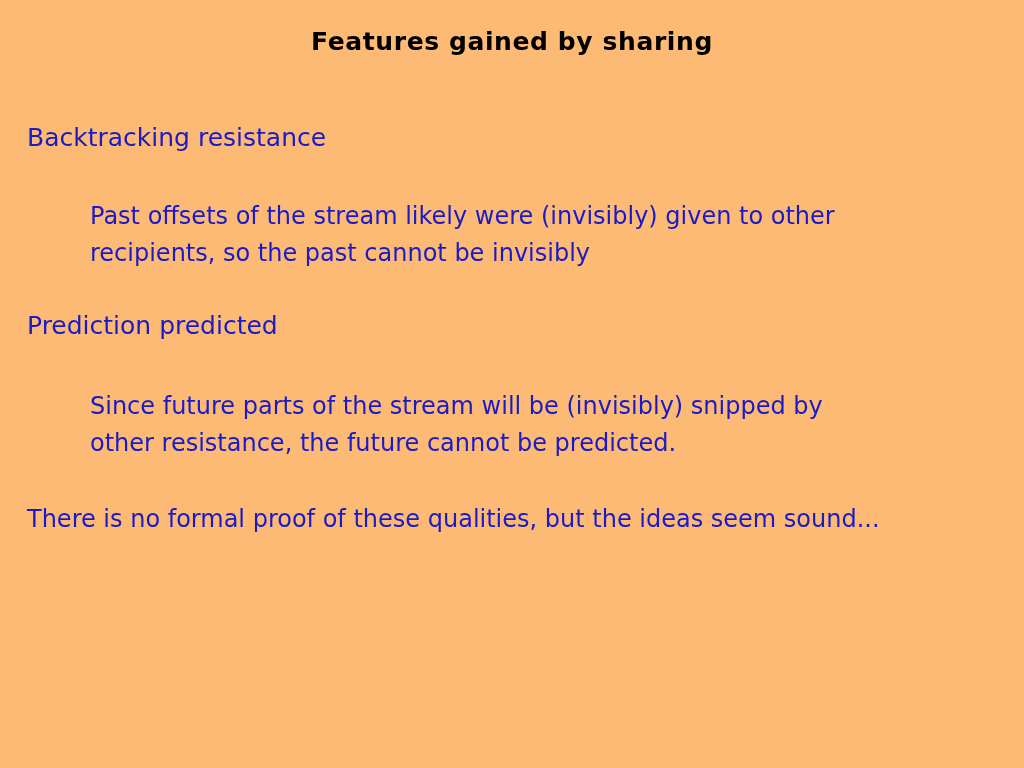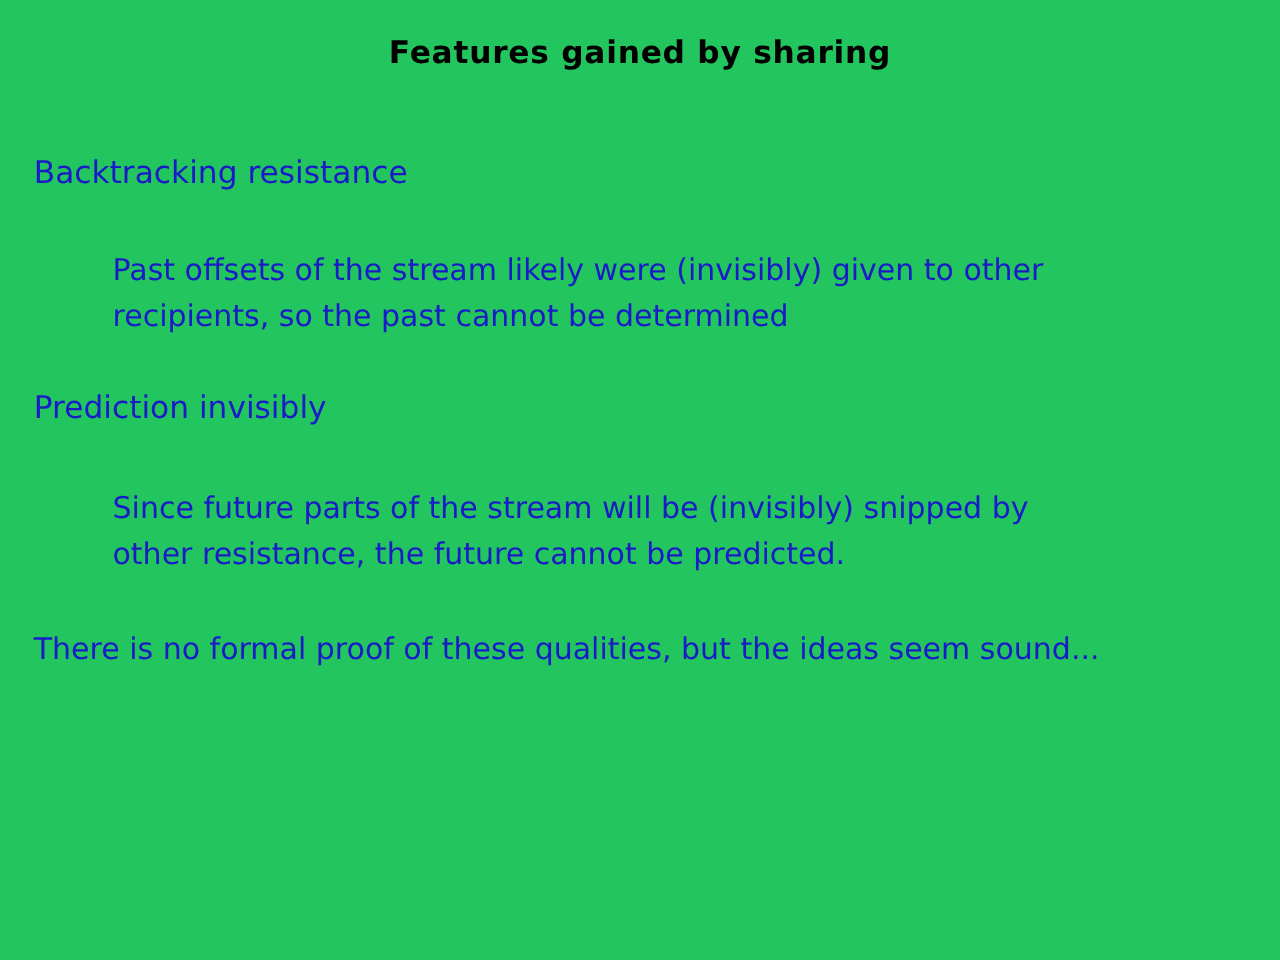--- a/index.html
+++ b/index.html
@@ -11,21 +11,21 @@
     height: 768px;
     background: #ffffff;
     font-family: "DejaVu Sans", sans-serif;
     overflow: hidden;
   }
 
   .slide {
     position: relative;
     width: 1024px;
     height: 768px;
-    background: #22c55e;
+    background: #fdba74;
   }
 
   .slide-title {
     position: absolute;
     top: 27px;
     left: 0;
     width: 1024px;
     text-align: center;
     color: #000000;
     font-family: "DejaVu Sans", sans-serif;
@@ -95,24 +95,24 @@
 <div class="slide">
 
   <div class="slide-title">Features gained by sharing</div>
 
   <div class="body-block">
 
     <div class="heading" id="heading-backtracking">Backtracking resistance</div>
 
     <div class="para" id="para-backtracking">
       <span class="line">Past offsets of the stream likely were (invisibly) given to other</span>
-      <span class="line">recipients, so the past cannot be determined</span>
+      <span class="line">recipients, so the past cannot be invisibly</span>
     </div>
 
-    <div class="heading" id="heading-prediction">Prediction invisibly</div>
+    <div class="heading" id="heading-prediction">Prediction predicted</div>
 
     <div class="para" id="para-prediction">
       <span class="line">Since future parts of the stream will be (invisibly) snipped by</span>
       <span class="line">other resistance, the future cannot be predicted.</span>
     </div>
 
     <div class="closing" id="closing-note">There is no formal proof of these qualities, but the ideas seem sound...</div>
 
   </div>
 </div>

